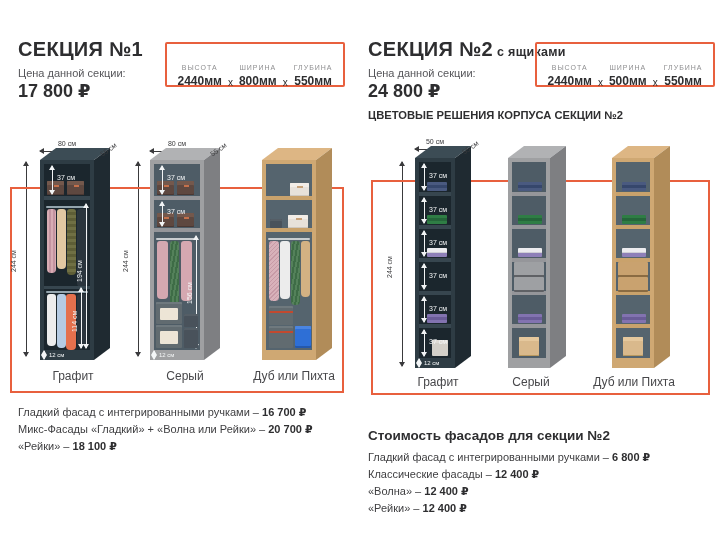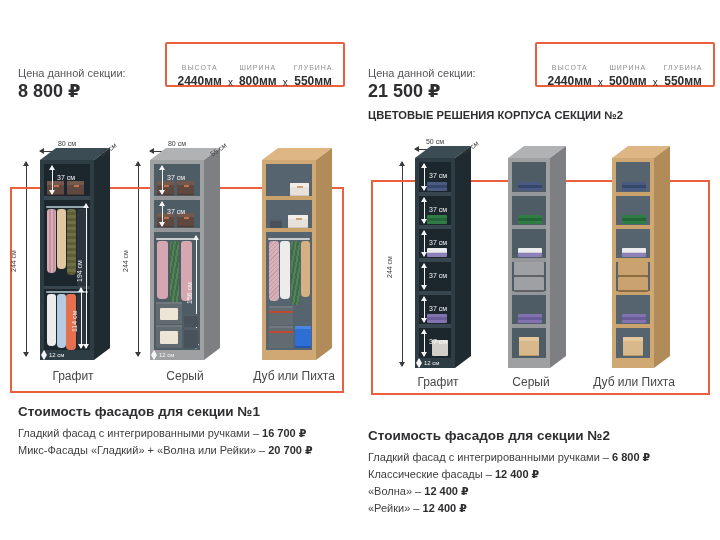--- a/index.html
+++ b/index.html
@@ -111,43 +111,49 @@
   .badge .l2{width:7px;height:7px;left:8px;top:0}
   .badge .l3{width:9px;height:9px;left:0;top:8px}
   .badge .l4{width:5px;height:5px;left:10px;top:10px}
   .badge .txt{color:#fff;font-size:15px;font-weight:700;letter-spacing:.2px}
 </style>
 </head>
 <body>
 
 <div class="canvas">
 
+  <div class="sec-title" style="left:18px;top:38px">
+    <span>СЕКЦИЯ №1</span><span class="suffix"></span>
+  </div>
   <div class="price-label" style="left:18px;top:67px">Цена данной секции:</div>
-  <div class="price" style="left:18px;top:80px">8 800 ₽</div>
+  <div class="price" style="left:18px;top:80px">17 800 ₽</div>
 
   <div class="dims-box" style="left:165px;top:42px">
     <div class="dims-col">
       <span class="dims-head">ВЫСОТА</span>
       <span class="dims-val">2440мм</span>
     </div>
     <span class="dims-x">x</span>
     <div class="dims-col">
       <span class="dims-head">ШИРИНА</span>
       <span class="dims-val">800мм</span>
     </div>
     <span class="dims-x">x</span>
     <div class="dims-col">
       <span class="dims-head">ГЛУБИНА</span>
       <span class="dims-val">550мм</span>
     </div>
   </div>
 
 
+  <div class="sec-title" style="left:368px;top:38px">
+    <span>СЕКЦИЯ №2</span><span class="suffix">с ящиками</span>
+  </div>
   <div class="price-label" style="left:368px;top:67px">Цена данной секции:</div>
-  <div class="price" style="left:368px;top:80px">21 500 ₽</div>
+  <div class="price" style="left:368px;top:80px">24 800 ₽</div>
 
   <div class="dims-box" style="left:535px;top:42px">
     <div class="dims-col">
       <span class="dims-head">ВЫСОТА</span>
       <span class="dims-val">2440мм</span>
     </div>
     <span class="dims-x">x</span>
     <div class="dims-col">
       <span class="dims-head">ШИРИНА</span>
       <span class="dims-val">500мм</span>
@@ -350,23 +356,23 @@
   </div>
 
   <div class="wlabel" style="left:30px;top:369px;width:86px">Графит</div>
   <div class="wlabel" style="left:142px;top:369px;width:86px">Серый</div>
   <div class="wlabel" style="left:246px;top:369px;width:96px">Дуб или Пихта</div>
   <div class="wlabel" style="left:405px;top:375px;width:66px">Графит</div>
   <div class="wlabel" style="left:498px;top:375px;width:66px">Серый</div>
   <div class="wlabel" style="left:586px;top:375px;width:96px">Дуб или Пихта</div>
 
   <div class="abs" style="left:18px;top:404px;width:335px">
-    <div class="pr-title">Стоимость фасадов для секции №1</div>
     <div class="pr-item"><span>Гладкий фасад с интегрированными ручками –</span> <span class="pr-price">16 700 ₽</span></div>
     <div class="pr-item"><span>Микс-Фасады «Гладкий» + «Волна или Рейки» –</span> <span class="pr-price">20 700 ₽</span></div>
+    <div class="pr-item"><span>«Рейки» –</span> <span class="pr-price">18 100 ₽</span></div>
   </div>
 
   <div class="abs" style="left:368px;top:428px;width:345px">
     <div class="pr-title">Стоимость фасадов для секции №2</div>
     <div class="pr-item"><span>Гладкий фасад с интегрированными ручками –</span> <span class="pr-price">6 800 ₽</span></div>
     <div class="pr-item"><span>Классические фасады –</span> <span class="pr-price">12 400 ₽</span></div>
     <div class="pr-item"><span>«Волна» –</span> <span class="pr-price">12 400 ₽</span></div>
     <div class="pr-item"><span>«Рейки» –</span> <span class="pr-price">12 400 ₽</span></div>
   </div>
 

